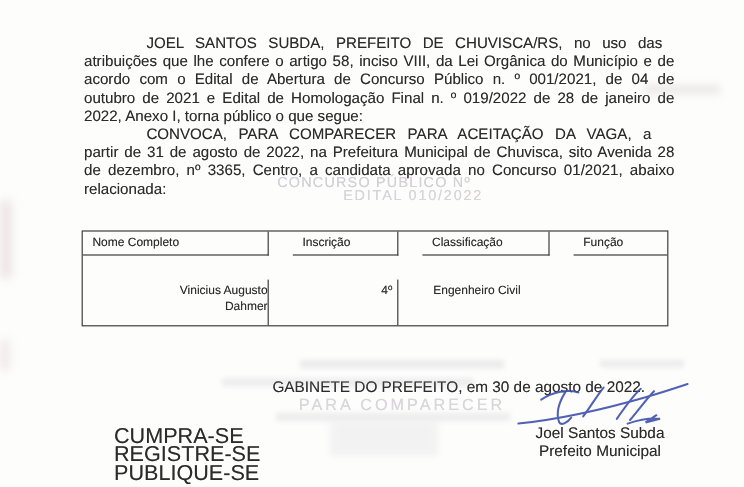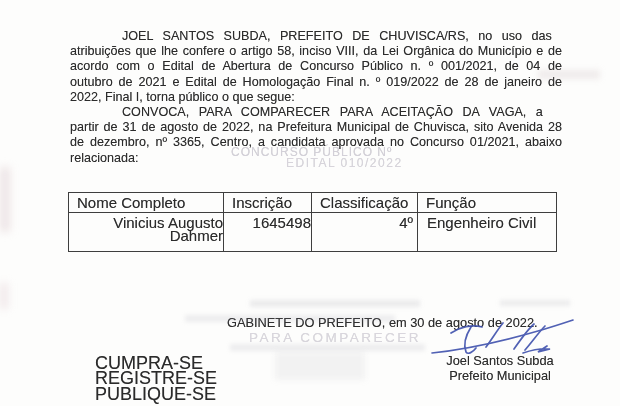--- a/index.html
+++ b/index.html
@@ -15,21 +15,22 @@
   .paras{ position:absolute; left:70px; top:29px; width:492px; font-size:12.6px; }
   .pline{ height:15.2px; overflow:visible; white-space:nowrap; }
   .ptext{ display:inline-block; white-space:nowrap; transform-origin:0 50%; }
 
   
   .ctable{
     position:absolute; left:68px; top:192px; width:489px;
     display:grid; grid-template-columns:155px 88px 106px 1fr;
     grid-template-rows:20px 38px;
     border:1.6px solid #3e3e3e; box-sizing:border-box;
-    font-size:15px;
+    font-size:10px;
+    gap:20px;
   }
   .cell{ border-right:1.4px solid #3e3e3e; box-sizing:border-box; }
   .cell.lastcol{ border-right:none; }
   .hcell{ border-bottom:1.4px solid #3e3e3e; display:flex; align-items:center; padding-left:8px; }
   .dcell{ padding-top:2.5px; text-align:right; line-height:13.5px; }
   .dcell.c3{ padding-right:4px; }
   .dcell.c4{ text-align:left; padding-left:9px; }
 
   .gabinete{ position:absolute; left:227px; top:283px; font-size:12.8px;margin-top:32px; }
 
@@ -59,42 +60,41 @@
 </head>
 <body>
 
 <div class="page doc-text">
 
   <div class="paras">
       <div class="pline"><span class="ptext" style="margin-left: 52px; word-spacing: 6px;">JOEL SANTOS SUBDA, PREFEITO DE CHUVISCA/RS, no uso das</span></div>
       <div class="pline"><span class="ptext" style="word-spacing: 1.15625px;">atribuições que lhe confere o artigo 58, inciso VIII, da Lei Orgânica do Município e de</span></div>
       <div class="pline"><span class="ptext" style="word-spacing: 4.15848px;">acordo com o Edital de Abertura de Concurso Público n. º 001/2021, de 04 de</span></div>
       <div class="pline"><span class="ptext" style="word-spacing: 2.38542px;">outubro de 2021 e Edital de Homologação Final n. º 019/2022 de 28 de janeiro de</span></div>
-      <div class="pline"><span class="ptext">2022, Final I, torna público o que segue:</span></div>
+      <div class="pline"><span class="ptext">2022, Anexo I, torna público o que segue:</span></div>
       <div class="pline"><span class="ptext" style="margin-left: 52px; word-spacing: 6px;">CONVOCA, PARA COMPARECER PARA ACEITAÇÃO DA VAGA, a</span></div>
       <div class="pline"><span class="ptext" style="word-spacing: 1.40402px;">partir de 31 de agosto de 2022, na Prefeitura Municipal de Chuvisca, sito Avenida 28</span></div>
       <div class="pline"><span class="ptext" style="word-spacing: 2.49148px;">de dezembro, nº 3365, Centro, a candidata aprovada no Concurso 01/2021, abaixo</span></div>
       <div class="pline"><span class="ptext">relacionada:</span></div>
     </div>
 
   <div class="ghost g1">CONCURSO PÚBLICO Nº</div>
   <div class="ghost g2">EDITAL 010/2022</div>
   <div class="ghost g3">PARA COMPARECER</div>
 
   <div class="ctable">
     <div class="cell hcell">Nome Completo</div>
     <div class="cell hcell">Inscrição</div>
     <div class="cell hcell">Classificação</div>
     <div class="cell hcell lastcol">Função</div>
 
     <div class="cell dcell">
       <div>Vinicius Augusto</div>
       <div>Dahmer</div>
     </div>
-    <div class="cell dcell">1645498</div>
     <div class="cell dcell c3">4º</div>
     <div class="cell dcell c4 lastcol">Engenheiro Civil</div>
   </div>
 
   <div class="gabinete">GABINETE DO PREFEITO, em 30 de agosto de 2022.</div>
 
   <div class="stamps">
     <div>CUMPRA-SE</div>
     <div>REGISTRE-SE</div>
     <div>PUBLIQUE-SE</div>

